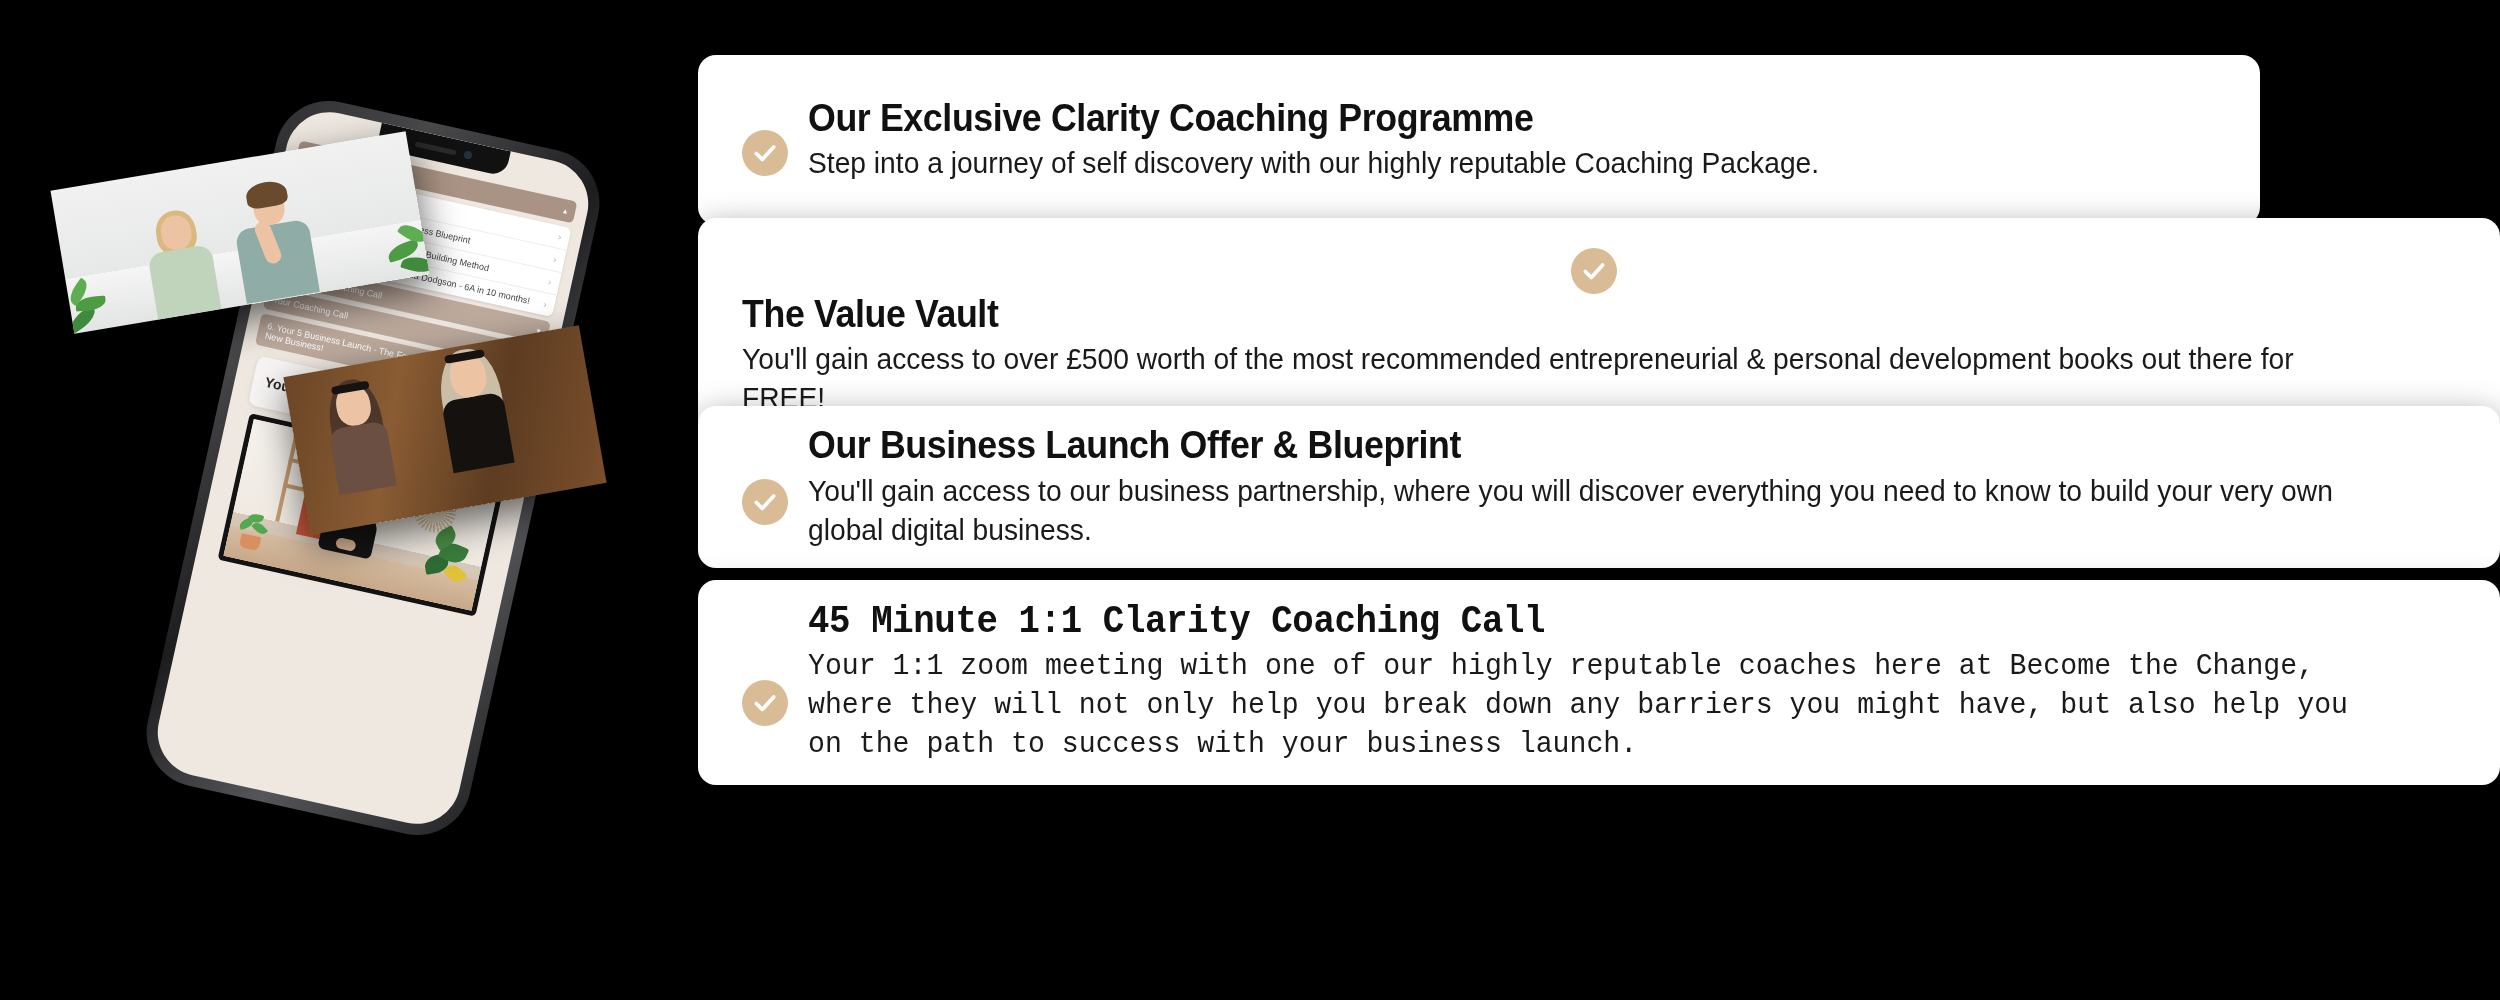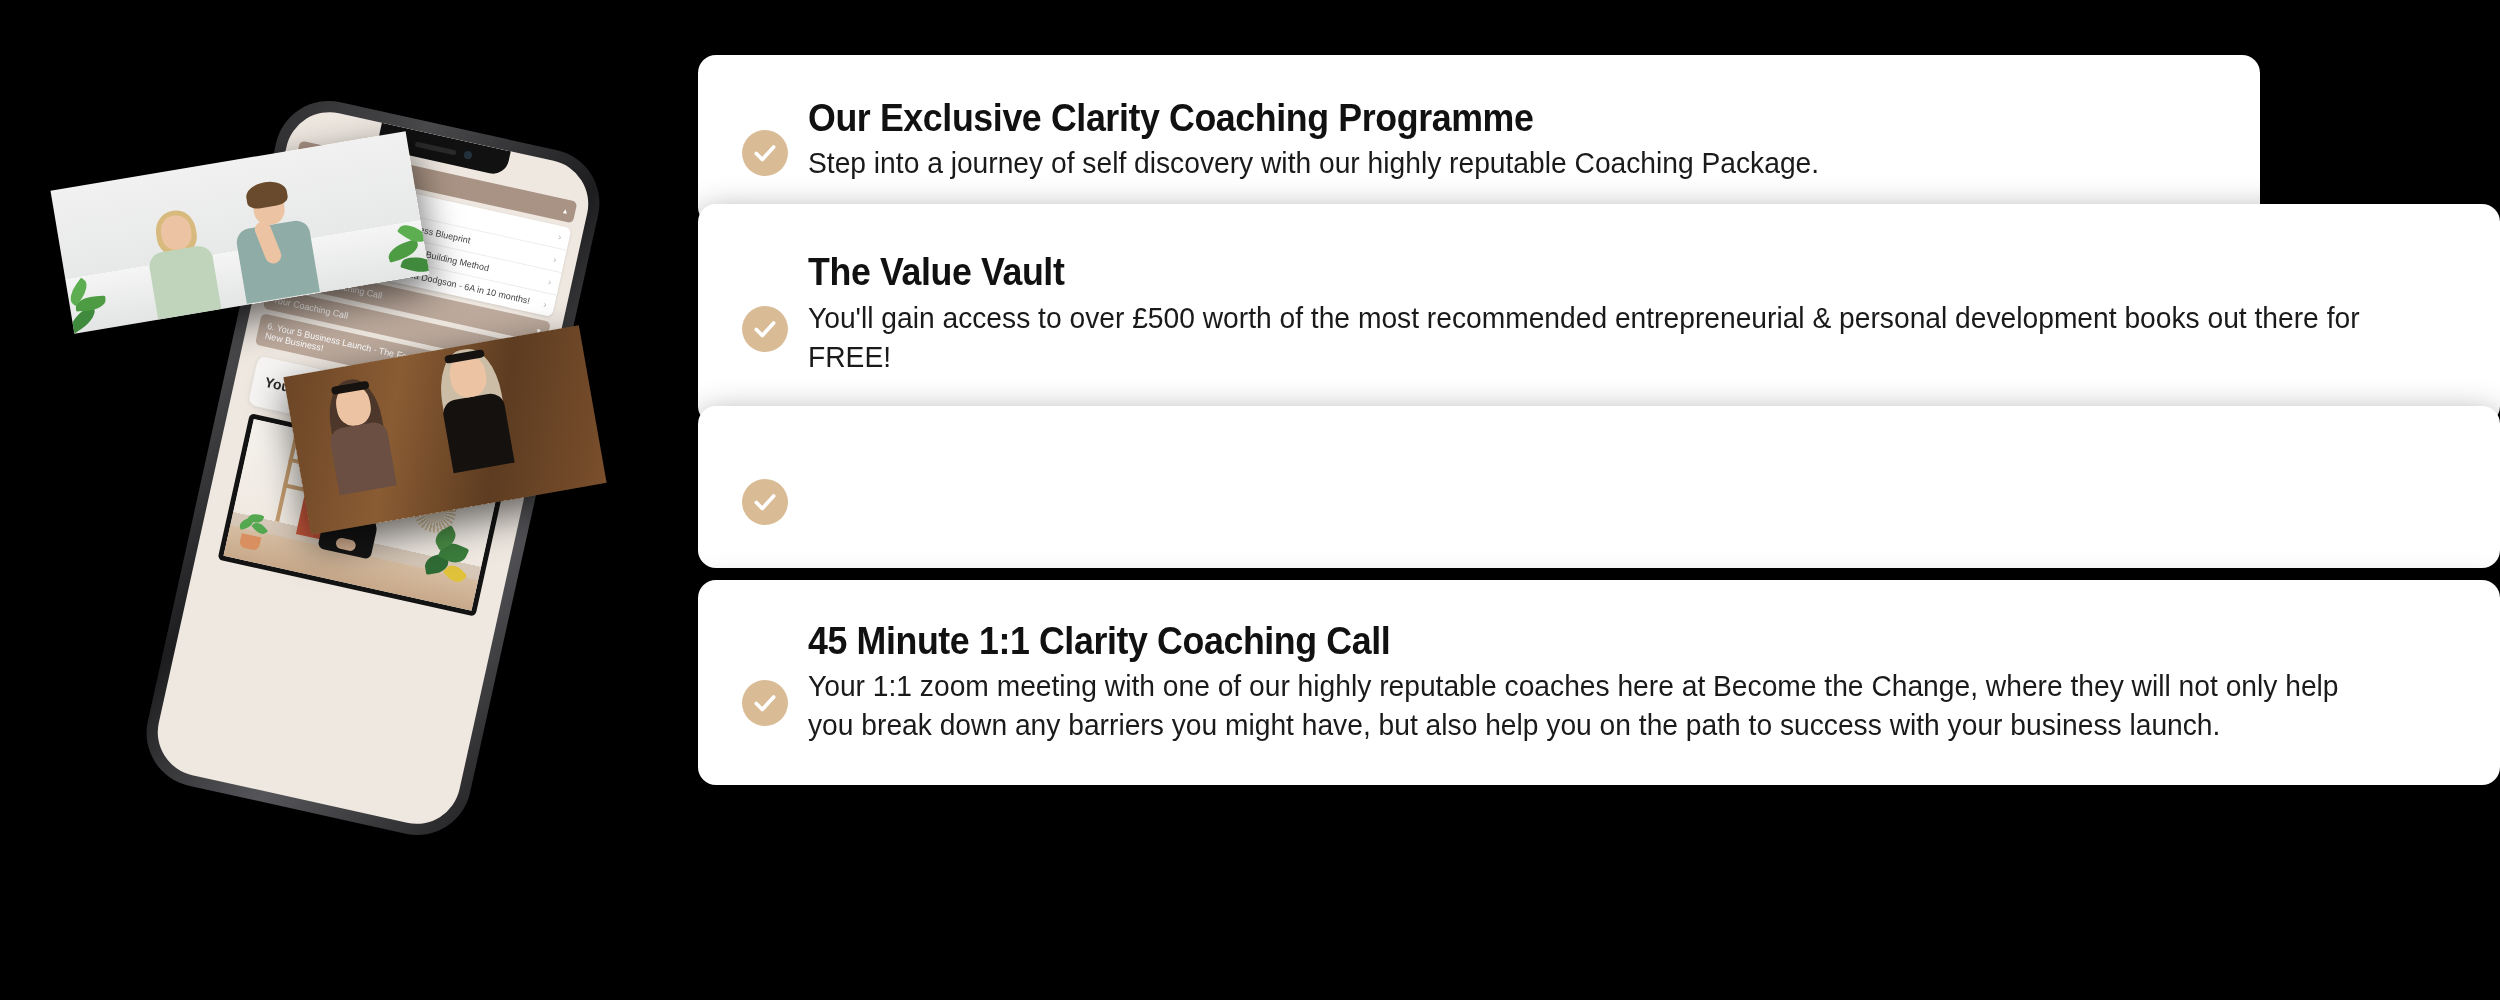--- a/index.html
+++ b/index.html
@@ -50,23 +50,23 @@
     font-size:30px;
     line-height:1.3;
     color:#1a1a1a;
     font-weight:350;
     transform:scaleX(0.94);
     transform-origin:left center;
   }
 
   
   #card-1{ left:698px; top:55px;  width:1562px; height:170px;justify-content:space-between; }
-  #card-2{ left:698px; top:204px; width:1802px; height:220px; }
+  #card-2{ left:698px; top:218px; width:1802px; height:220px;flex-direction:column; }
   #card-3{ left:698px; top:406px; width:1802px; height:162px; }
-  #card-4{ left:698px; top:580px; width:1802px; height:205px; }
+  #card-4{ left:698px; top:580px; width:1802px; height:205px;font-family:Liberation Mono, monospace; }
   #card-5{ left:698px; top:808px; width:1562px; height:128px; }
 
   
   #card-1 .check-wrap{ margin-top:26px; }
   #card-2 .check-wrap{ margin-top:30px; }
   #card-3 .check-wrap{ margin-top:30px; }
   #card-4 .check-wrap{ margin-top:40px; }
   #card-5 .check-wrap{ margin-top:22px; }
 
   
@@ -409,20 +409,24 @@
   </div>
 
   <div class="card" id="card-3">
     <div class="check-wrap">
       <div class="check-circle" style="background: rgb(217, 188, 150);">
         <svg viewBox="0 0 24 24" fill="none" stroke="#ffffff" stroke-width="3.4" stroke-linecap="round" stroke-linejoin="round">
             <polyline points="4,12.5 9.5,18 20,6.5"></polyline>
           </svg>
       </div>
     </div>
+    <div class="card-text">
+      <div class="card-title">Our Business Launch Offer &amp; Blueprint</div>
+      <div class="card-body">You'll gain access to our business partnership, where you will discover everything you need to know to build your very own global digital business.</div>
+    </div>
   </div>
 
   <div class="card" id="card-4">
     <div class="check-wrap">
       <div class="check-circle" style="background: rgb(217, 188, 150);">
         <svg viewBox="0 0 24 24" fill="none" stroke="#ffffff" stroke-width="3.4" stroke-linecap="round" stroke-linejoin="round">
             <polyline points="4,12.5 9.5,18 20,6.5"></polyline>
           </svg>
       </div>
     </div>

